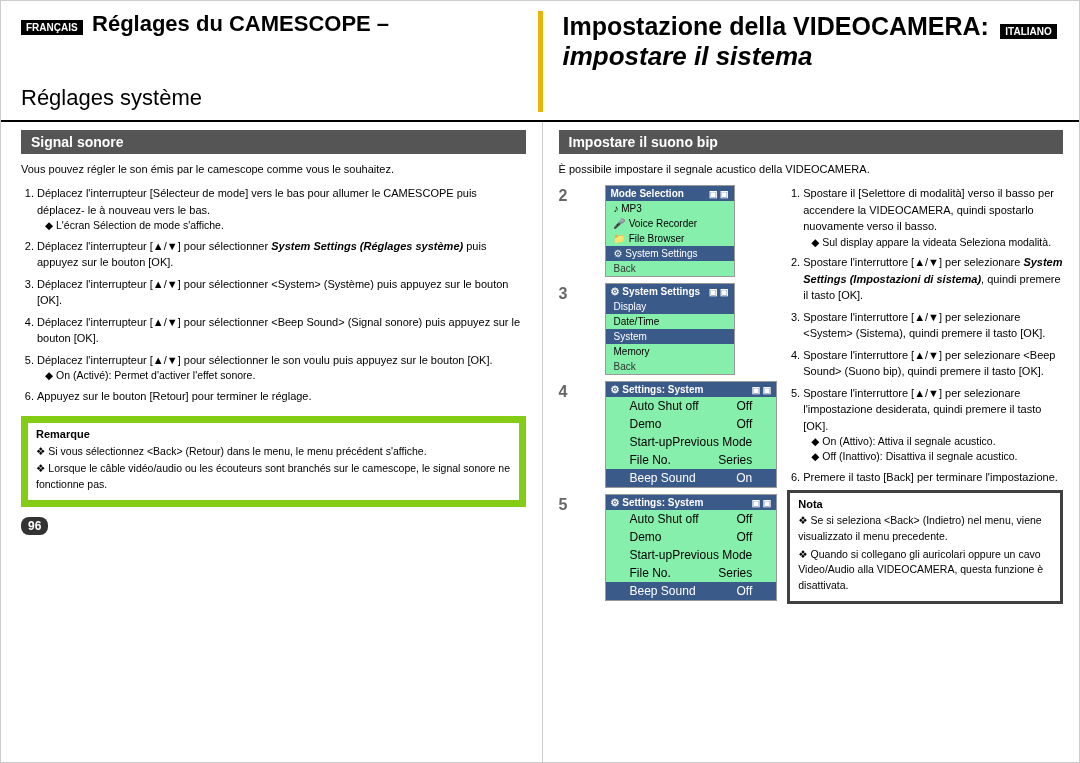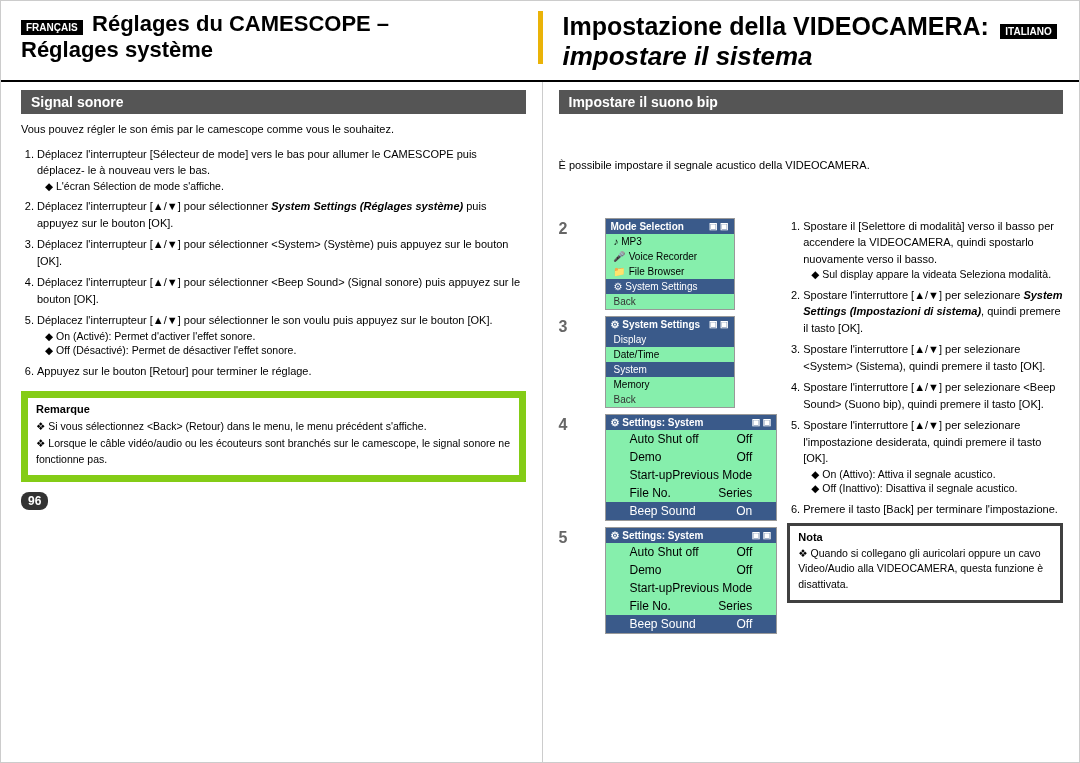--- a/index.html
+++ b/index.html
@@ -56,22 +56,23 @@
       margin-left: 8px;
       vertical-align: middle;
     }
     .header-title-main {
       font-size: 22px;
       font-weight: bold;
       line-height: 1.2;
     }
     .header-title-sub {
       font-size: 22px;
-      font-weight: bold;
+      font-weight: normal;
       line-height: 1.2;
+      margin-top: 48px;
     }
     .header-right-title {
       font-size: 25px;
       font-weight: bold;
       line-height: 1.2;
     }
     .header-right-sub {
       font-size: 26px;
       font-weight: bold;
       font-style: italic;
@@ -89,21 +90,20 @@
       padding: 8px 16px 8px 20px;
       border-right: 1px solid #ccc;
       display: flex;
       flex-direction: column;
     }
     .right-col {
       flex: 1;
       padding: 8px 16px 8px 16px;
       display: flex;
       flex-direction: column;
-      gap: 36px;
     }
 
     .section-header {
       background: #555;
       color: #fff;
       font-size: 14px;
       font-weight: bold;
       padding: 4px 10px;
       margin-bottom: 8px;
     }
@@ -303,21 +303,20 @@
           </li>
           <li>
             <span>Déplacez l'interrupteur [▲/▼] pour sélectionner &lt;System&gt; (Système) puis appuyez sur le bouton [OK].</span>
           </li>
           <li>
             <span>Déplacez l'interrupteur [▲/▼] pour sélectionner &lt;Beep Sound&gt; (Signal sonore) puis appuyez sur le bouton [OK].</span>
           </li>
           <li>
             <span>Déplacez l'interrupteur [▲/▼] pour sélectionner le son voulu puis appuyez sur le bouton [OK].</span>
             <div class="sub-note">On (Activé): Permet d'activer l'effet sonore.</div>
-            <div class="sub-note">Off (Désactivé): Permet de désactiver l'effet sonore.</div>
           </li>
           <li>
             <span>Appuyez sur le bouton [Retour] pour terminer le réglage.</span>
           </li>
         </ol>
       </div>
       <div class="remarque-box">
         <div class="remarque-title">Remarque</div>
         <div class="remarque-items">
           <p>Si vous sélectionnez &lt;Back&gt; (Retour) dans le menu, le menu précédent s'affiche.</p>
@@ -450,20 +449,21 @@
                 <div class="sub-note">Off (Inattivo): Disattiva il segnale acustico.</div>
               </li>
               <li>
                 Premere il tasto [Back] per terminare l'impostazione.
               </li>
             </ol>
           </div>
           <div class="nota-box">
             <div class="nota-title">Nota</div>
             <div class="nota-items">
+              <p>Se si seleziona &lt;Back&gt; (Indietro) nel menu, viene visualizzato il menu precedente.</p>
               <p>Quando si collegano gli auricolari oppure un cavo Video/Audio alla VIDEOCAMERA, questa funzione è disattivata.</p>
             </div>
           </div>
         </div>
       </div>
     </div>
   </div>
 </div>
 
 </body></html>

